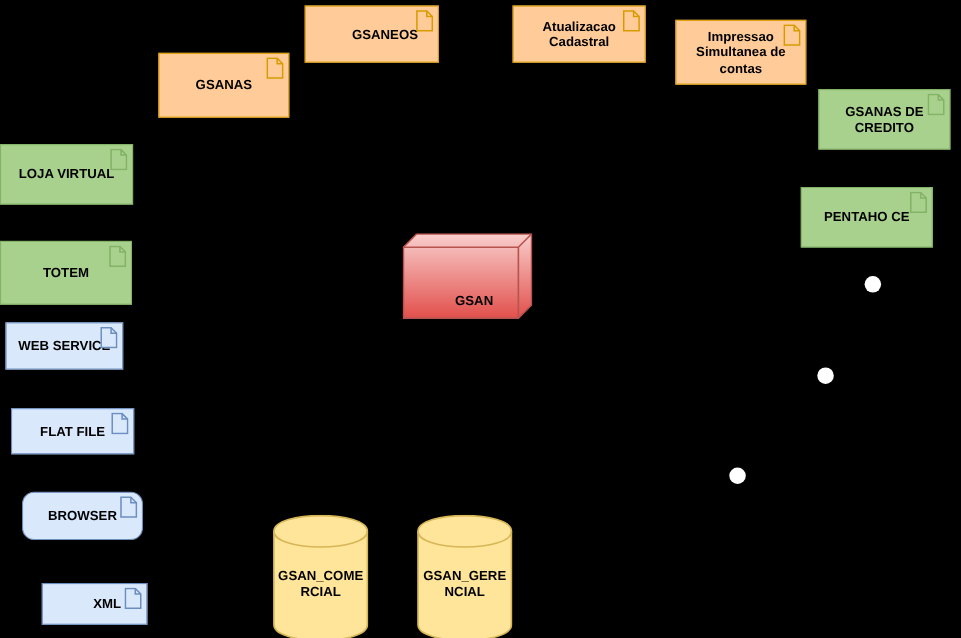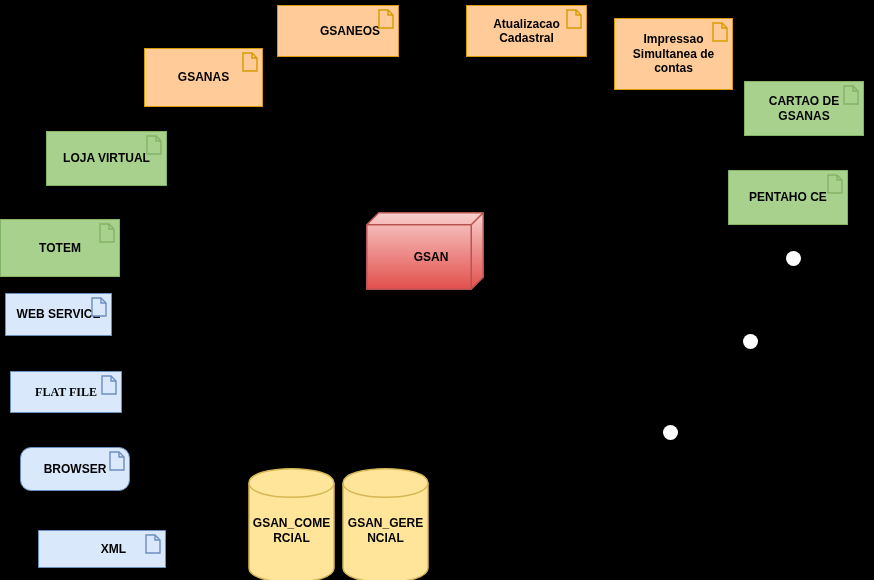--- a/index.html
+++ b/index.html
@@ -36,21 +36,21 @@
   .orange .doc-icon .page { fill:#ffcc99; stroke:#d79b00; }
   .orange .doc-icon .fold { stroke:#d79b00; }
   .green  .doc-icon .page { fill:#a9d18e; stroke:#82b366; }
   .green  .doc-icon .fold { stroke:#82b366; }
   .blue   .doc-icon .page { fill:#dae8fc; stroke:#6c8ebf; }
   .blue   .doc-icon .fold { stroke:#6c8ebf; }
 
   .gsan { position:absolute; }
   .gsan svg { display:block; }
   .gsan-label {
-    position:absolute; left:0; top:12px; width:106px; height:66px;
+    position:absolute; left:0; top:28px; width:106px; height:66px;
     display:flex; align-items:center; justify-content:center;
     font-weight:bold; font-size:12px;padding-left:24px;
   }
 
   .db { position:absolute; display:flex; align-items:center; justify-content:center; }
   .db svg { position:absolute; left:0; top:0; }
   .db-label {
     position:relative;
     width:80px;
     margin-top:14px;
@@ -96,51 +96,51 @@
   <div class="node orange" style="left:466px; top:5px; width:121px; height:52px;">
     <span class="doc-icon">
       <svg viewBox="0 0 16 20">
           <path class="page" d="M1,1 h9 l5,5 v13 h-14 z"></path>
           <path class="fold" d="M10,1 v5 h5"></path>
         </svg>
     </span>
     <span>Atualizacao Cadastral</span>
   </div>
 
-  <div class="node orange" style="left:614px; top:18px; width:119px; height:72px;">
+  <div class="node orange" style="left:614px; top:18px; width:119px; height:59px;">
     <span class="doc-icon">
       <svg viewBox="0 0 16 20">
           <path class="page" d="M1,1 h9 l5,5 v13 h-14 z"></path>
           <path class="fold" d="M10,1 v5 h5"></path>
         </svg>
     </span>
     <span>Impressao Simultanea de contas</span>
   </div>
 
   <div class="node green" style="left:744px; top:81px; width:120px; height:55px;">
     <span class="doc-icon">
       <svg viewBox="0 0 16 20">
           <path class="page" d="M1,1 h9 l5,5 v13 h-14 z"></path>
           <path class="fold" d="M10,1 v5 h5"></path>
         </svg>
     </span>
-    <span>CARTAO DE GSANAS</span>
+    <span>GSANAS DE CREDITO</span>
   </div>
 
   <div class="node green" style="left:728px; top:170px; width:120px; height:55px;">
     <span class="doc-icon">
       <svg viewBox="0 0 16 20">
           <path class="page" d="M1,1 h9 l5,5 v13 h-14 z"></path>
           <path class="fold" d="M10,1 v5 h5"></path>
         </svg>
     </span>
     <span>PENTAHO CE</span>
   </div>
 
-  <div class="node green" style="left:0px; top:131px; width:121px; height:55px;margin-left:46px;">
+  <div class="node green" style="left:0px; top:131px; width:121px; height:55px;">
     <span class="doc-icon">
       <svg viewBox="0 0 16 20">
           <path class="page" d="M1,1 h9 l5,5 v13 h-14 z"></path>
           <path class="fold" d="M10,1 v5 h5"></path>
         </svg>
     </span>
     <span>LOJA VIRTUAL</span>
   </div>
 
   <div class="node green" style="left:0px; top:219px; width:120px; height:58px;">
@@ -156,41 +156,41 @@
   <div class="node blue" style="left:5px; top:293px; width:107px; height:43px;">
     <span class="doc-icon">
       <svg viewBox="0 0 16 20">
           <path class="page" d="M1,1 h9 l5,5 v13 h-14 z"></path>
           <path class="fold" d="M10,1 v5 h5"></path>
         </svg>
     </span>
     <span>WEB SERVICE</span>
   </div>
 
-  <div class="node blue" style="left:10px; top:371px; width:112px; height:42px;font-family:Liberation Serif, serif;">
+  <div class="node blue" style="left:10px; top:371px; width:112px; height:42px;">
     <span class="doc-icon">
       <svg viewBox="0 0 16 20">
           <path class="page" d="M1,1 h9 l5,5 v13 h-14 z"></path>
           <path class="fold" d="M10,1 v5 h5"></path>
         </svg>
     </span>
     <span>FLAT FILE</span>
   </div>
 
   <div class="node blue" style="left:20px; top:447px; width:110px; height:44px;border-radius:11px;">
     <span class="doc-icon">
       <svg viewBox="0 0 16 20">
           <path class="page" d="M1,1 h9 l5,5 v13 h-14 z"></path>
           <path class="fold" d="M10,1 v5 h5"></path>
         </svg>
     </span>
     <span>BROWSER</span>
   </div>
 
-  <div class="node blue" style="left:38px; top:530px; width:128px; height:38px;padding-left:32px;">
+  <div class="node blue" style="left:38px; top:530px; width:96px; height:38px;padding-left:32px;">
     <span class="doc-icon">
       <svg viewBox="0 0 16 20">
           <path class="page" d="M1,1 h9 l5,5 v13 h-14 z"></path>
           <path class="fold" d="M10,1 v5 h5"></path>
         </svg>
     </span>
     <span>XML</span>
   </div>
 
   <div class="gsan" style="left:366px; top:212px; width:118px; height:78px;">
@@ -208,21 +208,21 @@
   </div>
 
   <div class="db" style="left:248px; top:468px; width:87px; height:112px;">
     <svg width="87" height="112" viewBox="0 0 87 112">
       <path d="M1,15 C1,-4 86,-4 86,15 L86,100 C86,119 1,119 1,100 Z" fill="#ffe599" stroke="#d6b656" stroke-width="1.5"></path>
       <path d="M1,15 C1,34 86,34 86,15" fill="none" stroke="#d6b656" stroke-width="1.5"></path>
     </svg>
     <div class="db-label">GSAN_COMERCIAL</div>
   </div>
 
-  <div class="db" style="left:342px; top:468px; width:87px; height:112px;">
+  <div class="db" style="left:379px; top:468px; width:87px; height:112px;">
     <svg width="87" height="112" viewBox="0 0 87 112">
       <path d="M1,15 C1,-4 86,-4 86,15 L86,100 C86,119 1,119 1,100 Z" fill="#ffe599" stroke="#d6b656" stroke-width="1.5"></path>
       <path d="M1,15 C1,34 86,34 86,15" fill="none" stroke="#d6b656" stroke-width="1.5"></path>
     </svg>
     <div class="db-label">GSAN_GERENCIAL</div>
   </div>
 
 
   <div class="dot" style="left:786px; top:251px;"></div>
   <div class="dot" style="left:743px; top:334px;"></div>

